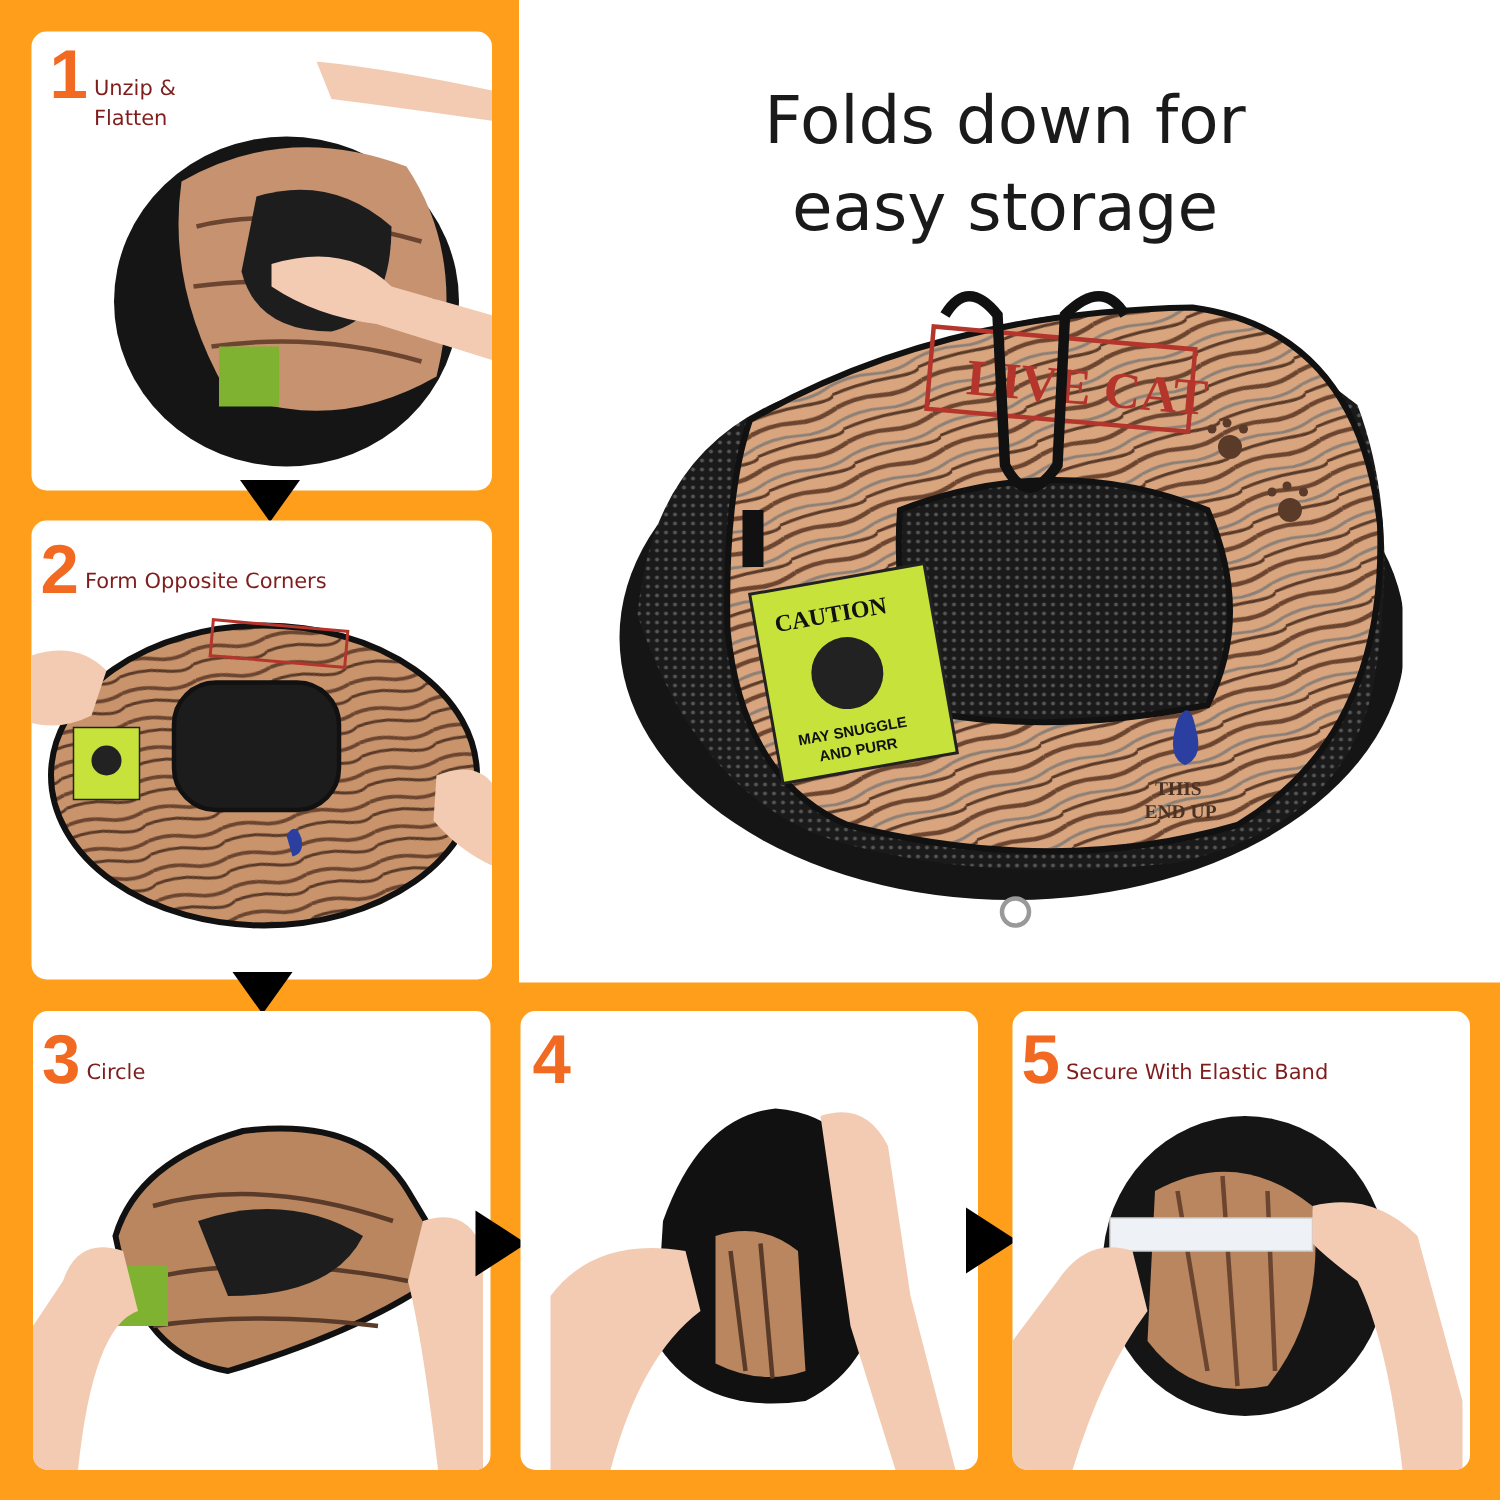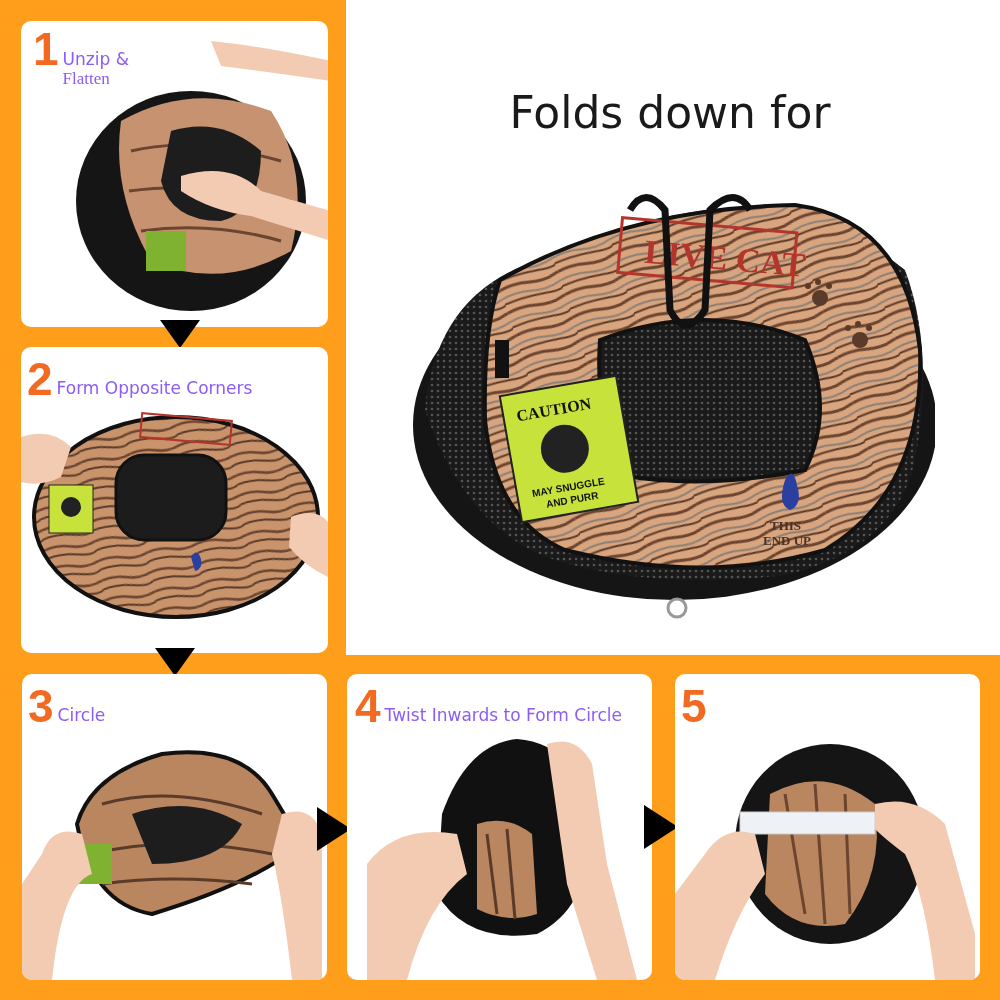--- a/index.html
+++ b/index.html
@@ -1,34 +1,35 @@
 <!DOCTYPE html>
 <html><head>
 <meta charset="utf-8">
 <style>
   html, body { margin:0; padding:0; }
   body { width:1000px; height:1000px; position:relative; overflow:hidden; background:#ffffff; font-family:"DejaVu Sans", sans-serif; }
   .orange-bg { position:absolute; background:#FF9E1B; }
   .panel { position:absolute; background:#ffffff; border-radius:10px; overflow:hidden; }
   .step-head { position:absolute; display:flex; align-items:flex-end; }
   .step-num { color:#F26A21; font-family:"Liberation Sans", sans-serif; font-weight:bold; font-size:46px; line-height:40px; letter-spacing:-2px; }
-  .step-label { color:#8b5cf6; font-size:17px; line-height:20px; margin-left:6px; margin-bottom:1px; }
+  .step-label { color:#7f1d1d; font-size:14px; line-height:20px; margin-left:6px; margin-bottom:1px; }
   .arrow-down { position:absolute; width:0; height:0; border-left:20px solid transparent; border-right:20px solid transparent; border-top:28px solid #000; }
   .arrow-right { position:absolute; width:0; height:0; border-top:22px solid transparent; border-bottom:22px solid transparent; border-left:34px solid #000; }
-  .headline { position:absolute; left:420px; top:52px; width:500px; text-align:center; font-size:44px; line-height:58px; color:#1a1a1a; font-family:"DejaVu Sans", sans-serif;margin-top:32px; }
+  .headline { position:absolute; left:420px; top:52px; width:500px; text-align:center; font-size:44px; line-height:58px; color:#1a1a1a; font-family:"DejaVu Sans", sans-serif; }
   svg { position:absolute; }
 </style>
 </head>
 <body>
 
 <div class="orange-bg" style="left:0;top:0;width:346px;height:1000px;"></div>
 <div class="orange-bg" style="left:0;top:655px;width:1000px;height:345px;"></div>
 
 <div class="headline">
   <div>Folds down for</div>
+  <div>easy storage</div>
 </div>
 
 <svg style="left:405px;top:190px;" width="530" height="430" viewBox="0 0 530 430">
   <defs>
     <pattern id="wood" width="60" height="24" patternUnits="userSpaceOnUse" patternTransform="rotate(-18)">
       <rect width="60" height="24" fill="#D9A57E"></rect>
       <path d="M0 5 Q15 2 30 6 T60 5" stroke="#6B4530" stroke-width="3" fill="none"></path>
       <path d="M0 14 Q15 11 30 15 T60 14" stroke="#8C8076" stroke-width="2" fill="none"></path>
       <path d="M0 20 Q20 18 40 21 T60 20" stroke="#5A3A28" stroke-width="2" fill="none"></path>
     </pattern>
@@ -77,21 +78,21 @@
       </g>
     <path d="M110 90 Q160 75 200 110 Q200 170 160 180 Q110 180 100 140 Z" fill="#1d1d1d"></path>
     <rect x="85" y="190" width="40" height="40" fill="#7FB230"></rect>
     <path d="M150 0 Q200 5 270 20 L270 40 Q200 30 160 25 Z" fill="#F2CBB2"></path>
     <path d="M120 135 Q170 120 200 150 L270 170 L270 200 L190 175 Q150 170 120 150 Z" fill="#F2CBB2"></path>
   </svg>
   <div class="step-head" style="left:12px;top:8px;">
     <span class="step-num">1</span>
     <span class="step-label" style="margin-bottom:-20px;">
       <span style="display:block;">Unzip &amp;</span>
-      <span style="display:block;font-family:Liberation Serif, serif;">Flatten</span>
+      <span style="display:block;">Flatten</span>
     </span>
   </div>
 </div>
 <div class="arrow-down" style="left:160px;top:320px;"></div>
 
 <div class="panel" style="left:21px;top:347px;width:307px;height:306px;">
   <svg style="left:0;top:60px;" width="307" height="220" viewBox="0 0 307 220">
     <defs>
       <pattern id="wood2" width="50" height="20" patternUnits="userSpaceOnUse" patternTransform="rotate(-10)">
         <rect width="50" height="20" fill="#C9946C"></rect>
@@ -141,34 +142,34 @@
     <path d="M130 90 Q160 80 185 100 L190 180 Q160 190 130 175 Z" fill="#B9865F"></path>
     <g stroke="#5A3A28" stroke-width="3" fill="none">
         <path d="M140 100 L150 180"></path>
         <path d="M160 95 L168 185"></path>
       </g>
     <path d="M20 130 Q50 90 110 100 L120 140 Q80 170 60 246 L20 246 Z" fill="#F2CBB2"></path>
     <path d="M200 10 Q230 0 245 30 L260 130 L290 246 L250 246 L220 150 Z" fill="#F2CBB2"></path>
   </svg>
   <div class="step-head" style="left:8px;top:12px;">
     <span class="step-num">4</span>
-    <span class="step-label">Twist Inwards to Form Circle</span>
   </div>
 </div>
 <div class="arrow-right" style="left:644px;top:805px;"></div>
 
 <div class="panel" style="left:675px;top:674px;width:305px;height:306px;">
   <svg style="left:0;top:60px;" width="305" height="246" viewBox="0 0 305 246">
     <ellipse cx="155" cy="110" rx="95" ry="100" fill="#151515"></ellipse>
     <path d="M95 60 Q150 30 200 70 Q210 140 170 190 Q120 200 90 160 Z" fill="#B9865F"></path>
     <g stroke="#6B4530" stroke-width="3" fill="none">
         <path d="M110 60 L130 180"></path>
         <path d="M140 50 L150 190"></path>
         <path d="M170 60 L175 180"></path>
       </g>
     <rect x="65" y="78" width="135" height="22" fill="#EEF2F6" stroke="#ccc" stroke-width="1"></rect>
     <path d="M30 120 Q50 90 80 100 L90 140 Q60 180 40 246 L0 246 L0 160 Z" fill="#F2CBB2"></path>
     <path d="M200 70 Q240 60 270 90 L300 200 L300 246 L260 246 Q250 160 230 120 Q210 105 200 95 Z" fill="#F2CBB2"></path>
   </svg>
   <div class="step-head" style="left:6px;top:12px;">
     <span class="step-num">5</span>
+    <span class="step-label">Secure With Elastic Band</span>
   </div>
 </div>
 
 </body></html>

